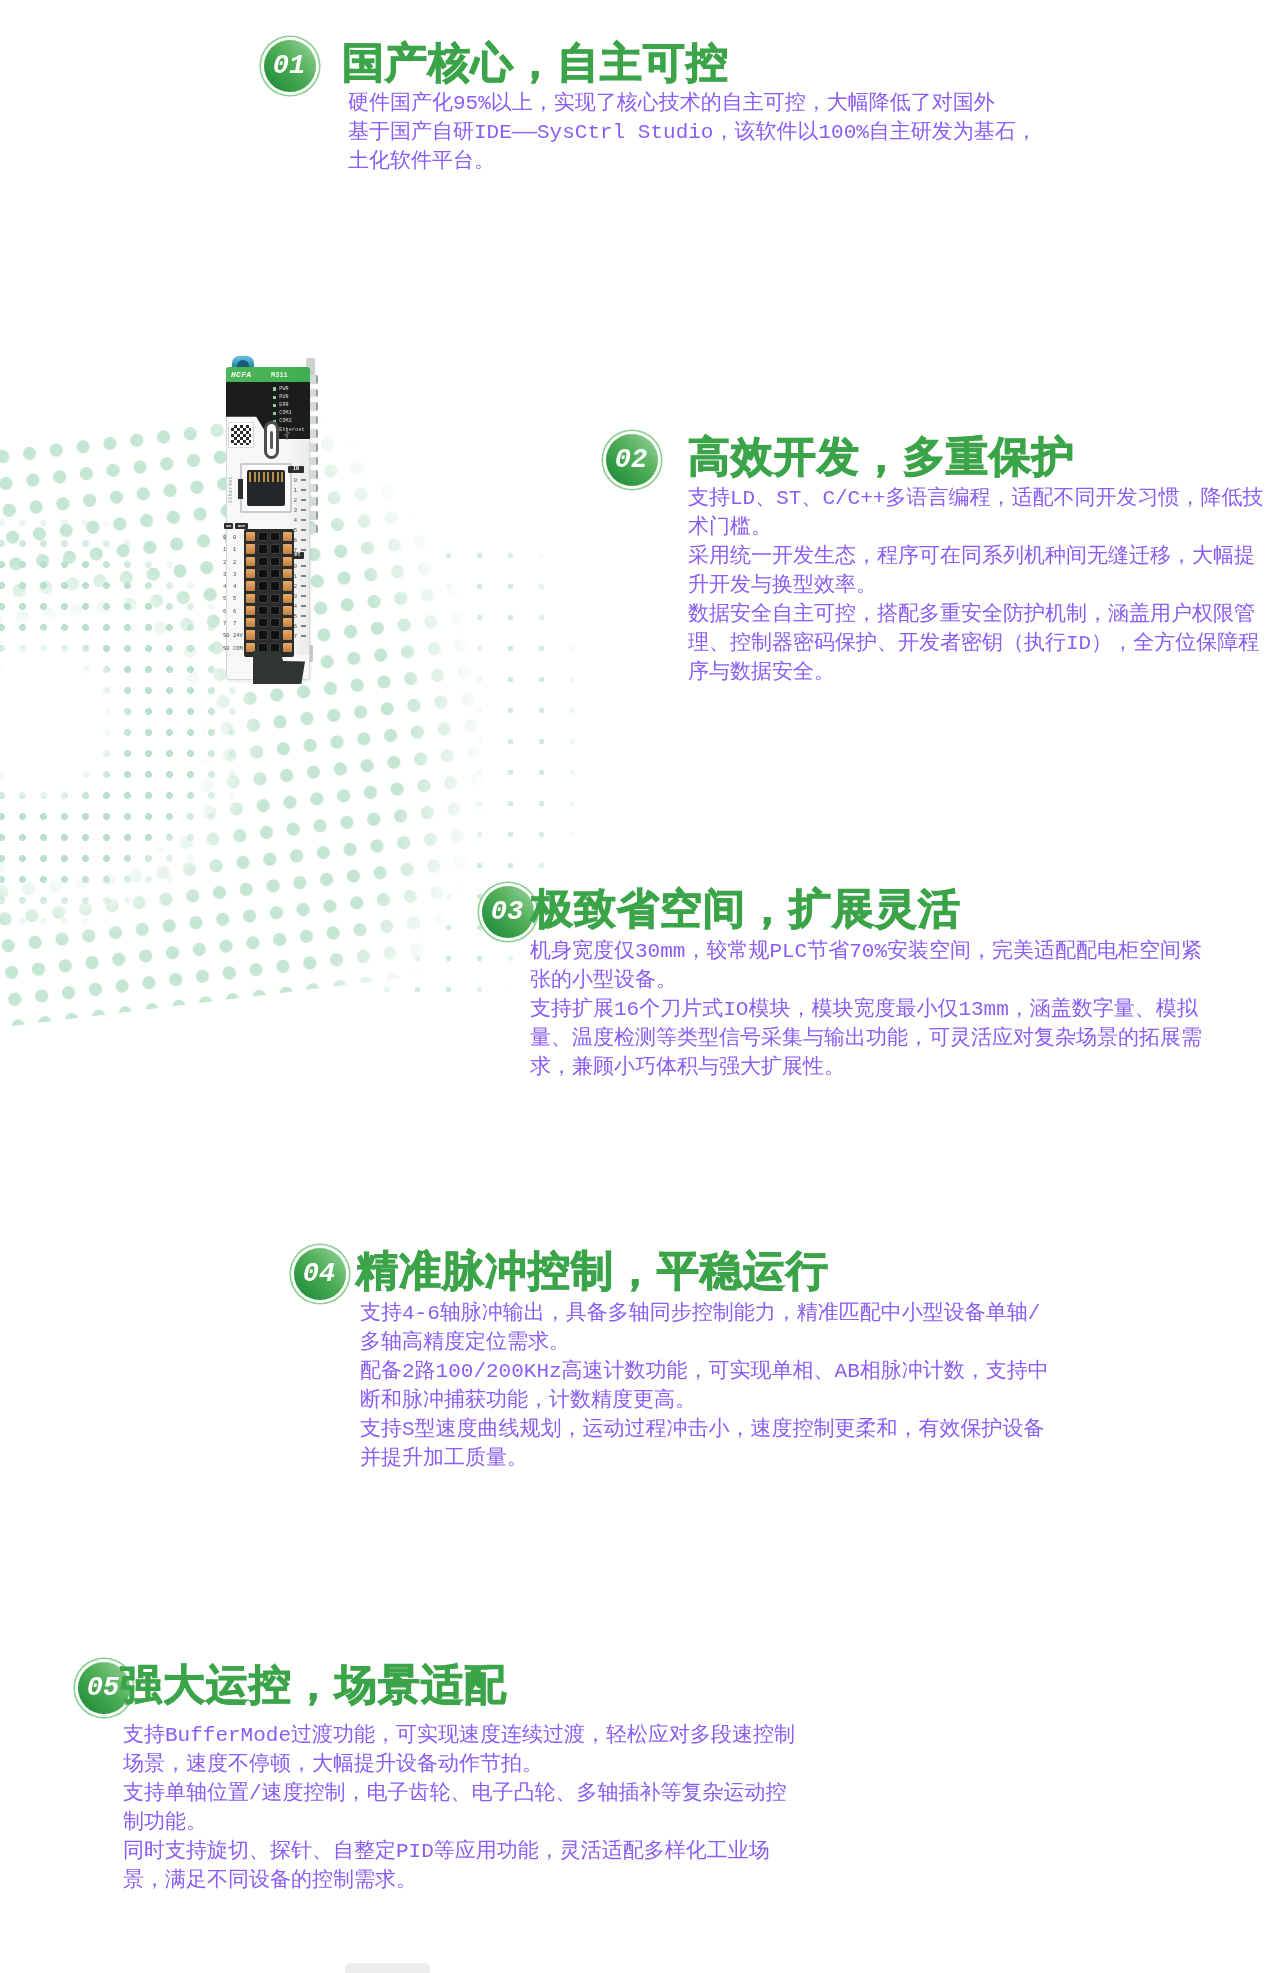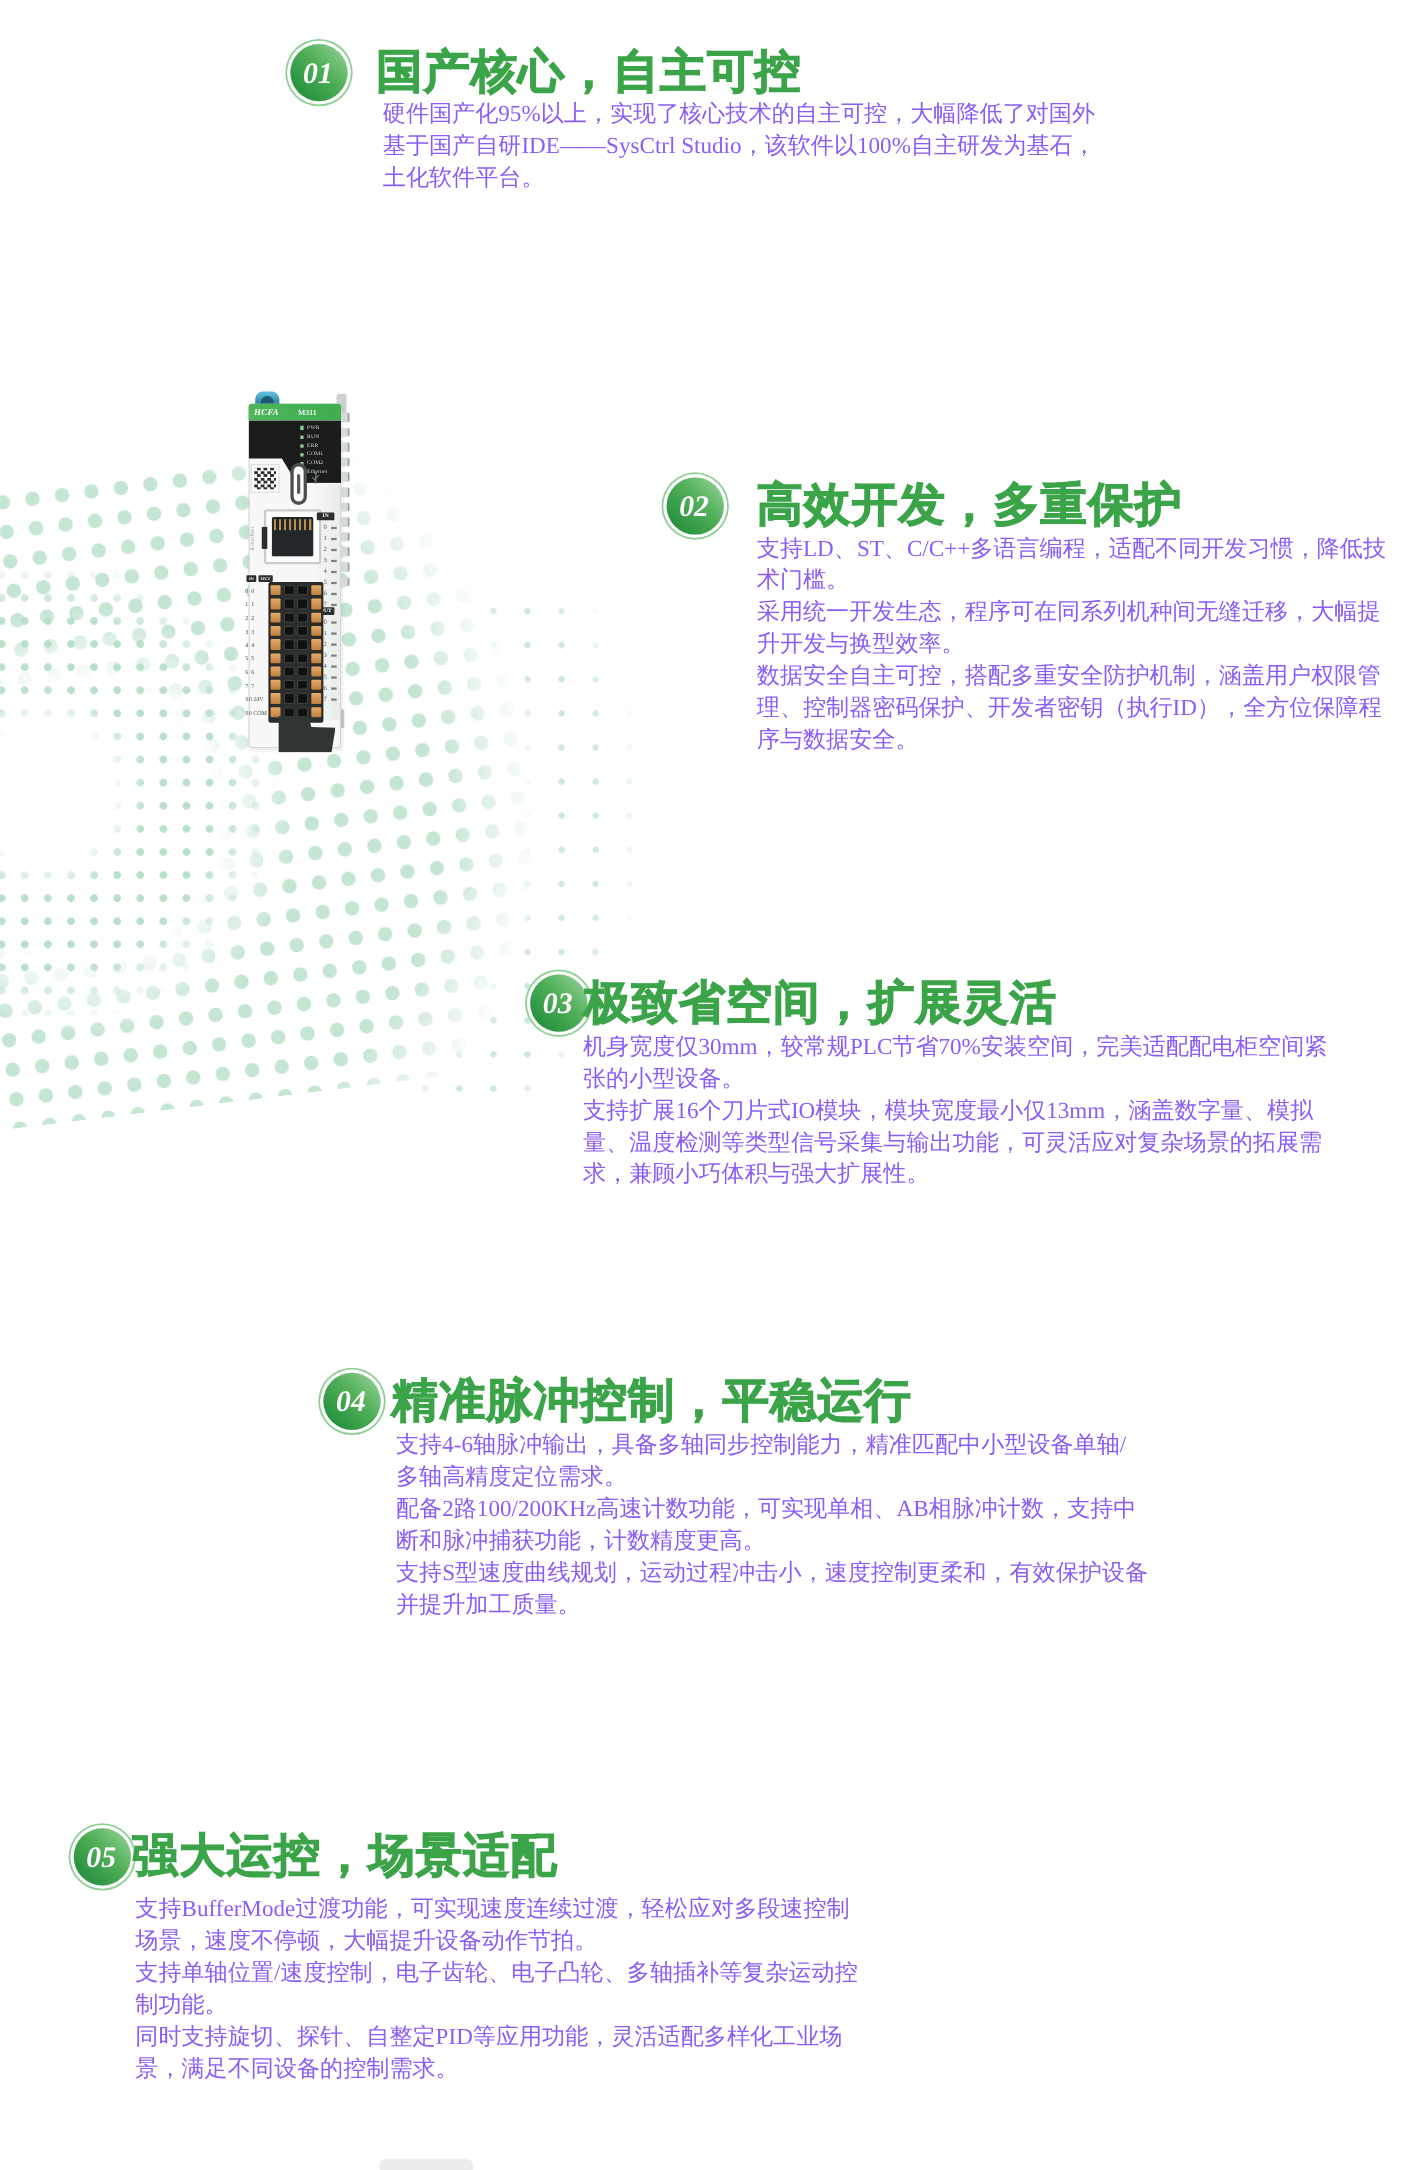--- a/index.html
+++ b/index.html
@@ -1,17 +1,17 @@
 <!DOCTYPE html>
 <html><head>
 <meta charset="utf-8">
 <style>
   html,body{margin:0;padding:0;background:#fff;}
   .page{position:relative;width:1281px;height:1973px;background:#ffffff;overflow:hidden;
-        font-family:Liberation Serif, serif;}
+        font-family:Liberation Mono, monospace;}
 
   
   .dots{position:absolute;pointer-events:none;}
   .dots-big{left:-60px;top:410px;width:700px;height:580px;
     background-image:radial-gradient(circle,#c6e6d4 0 6.2px,rgba(198,230,212,0) 6.9px);
     background-size:27px 27px;transform:rotate(-7deg);
     -webkit-mask-image:radial-gradient(circle at 130px 310px,transparent 0 125px,#000 195px 330px,transparent 415px);
             mask-image:radial-gradient(circle at 130px 310px,transparent 0 125px,#000 195px 330px,transparent 415px);}
   .dots-inner{left:-30px;top:470px;width:460px;height:500px;
     background-image:radial-gradient(circle,#b9e0cb 0 3.2px,rgba(185,224,203,0) 3.8px);
@@ -156,21 +156,21 @@
         <div class="line">支持4-6轴脉冲输出，具备多轴同步控制能力，精准匹配中小型设备单轴/</div>
         <div class="line">多轴高精度定位需求。</div>
         <div class="line">配备2路100/200KHz高速计数功能，可实现单相、AB相脉冲计数，支持中</div>
         <div class="line">断和脉冲捕获功能，计数精度更高。</div>
         <div class="line">支持S型速度曲线规划，运动过程冲击小，速度控制更柔和，有效保护设备</div>
         <div class="line">并提升加工质量。</div>
       </div>
   </div>
 
   <div>
-    <div class="badge" style="left:67px;top:1662px">
+    <div class="badge" style="left:78px;top:1662px">
         <span>05</span>
       </div>
     <div class="title" style="left:120px;top:1660px">强大运控，场景适配</div>
     <div class="body" style="left:123px;top:1721px">
         <div class="line">支持BufferMode过渡功能，可实现速度连续过渡，轻松应对多段速控制</div>
         <div class="line">场景，速度不停顿，大幅提升设备动作节拍。</div>
         <div class="line">支持单轴位置/速度控制，电子齿轮、电子凸轮、多轴插补等复杂运动控</div>
         <div class="line">制功能。</div>
         <div class="line">同时支持旋切、探针、自整定PID等应用功能，灵活适配多样化工业场</div>
         <div class="line">景，满足不同设备的控制需求。</div>

